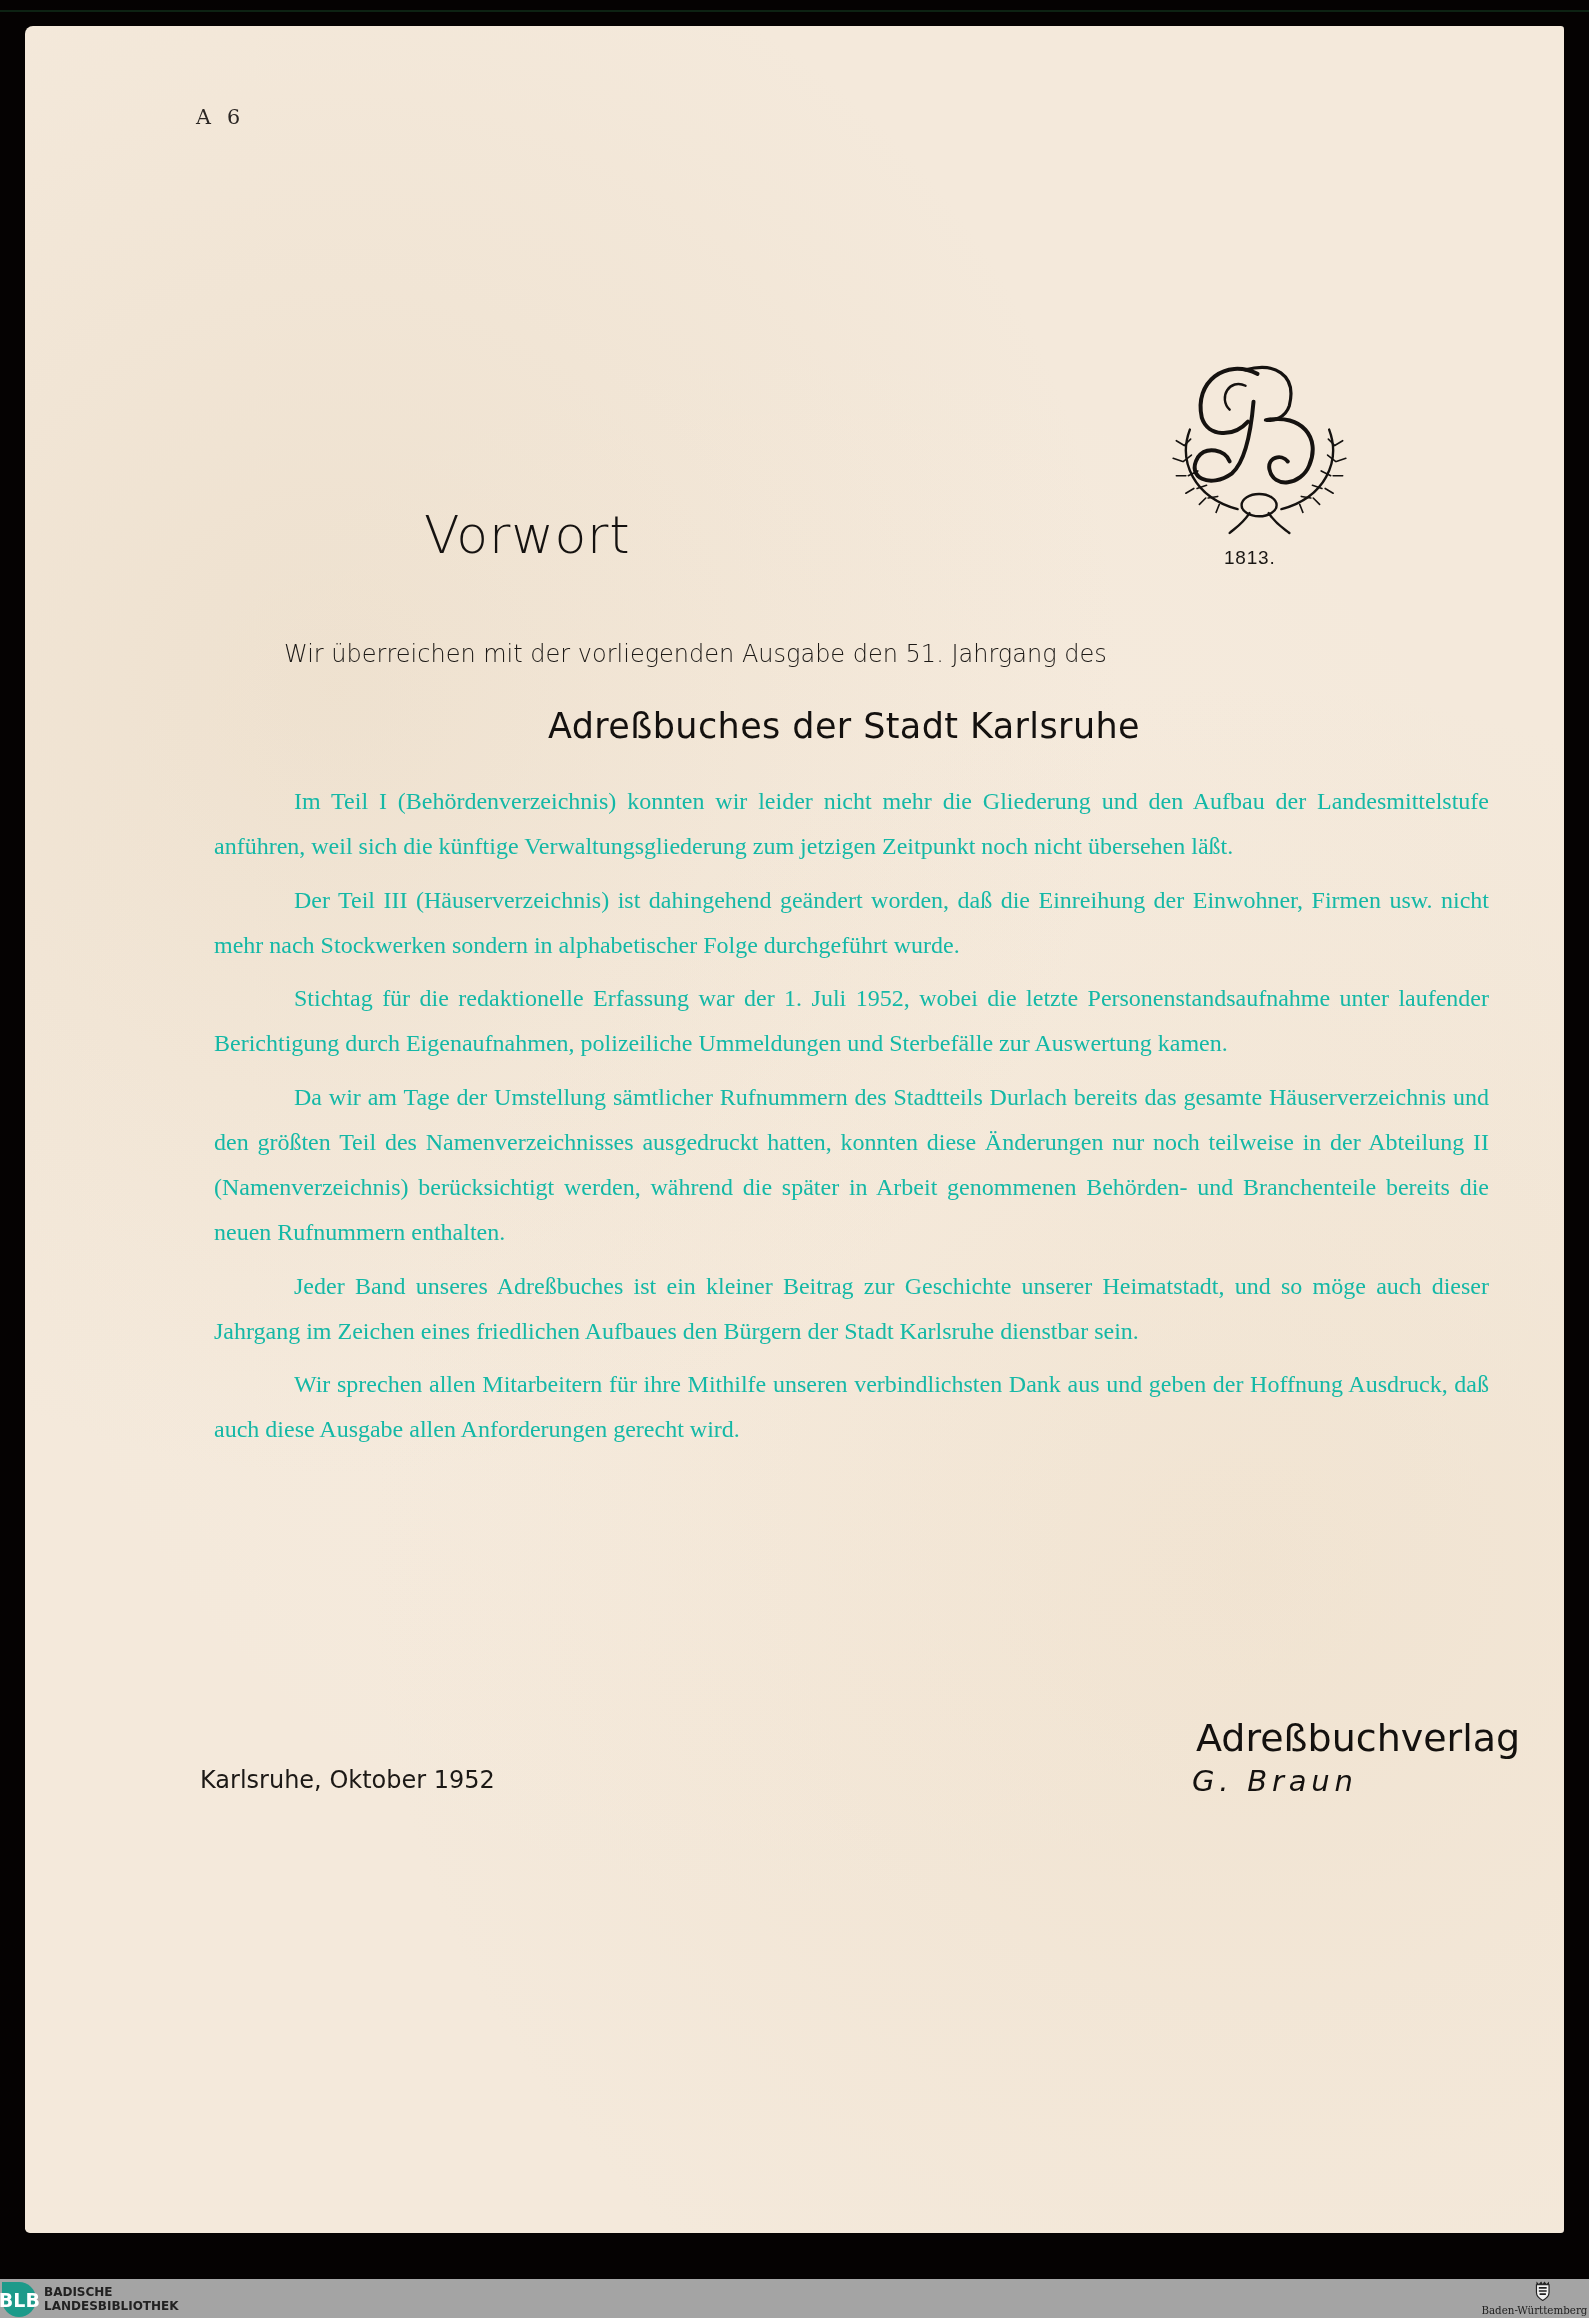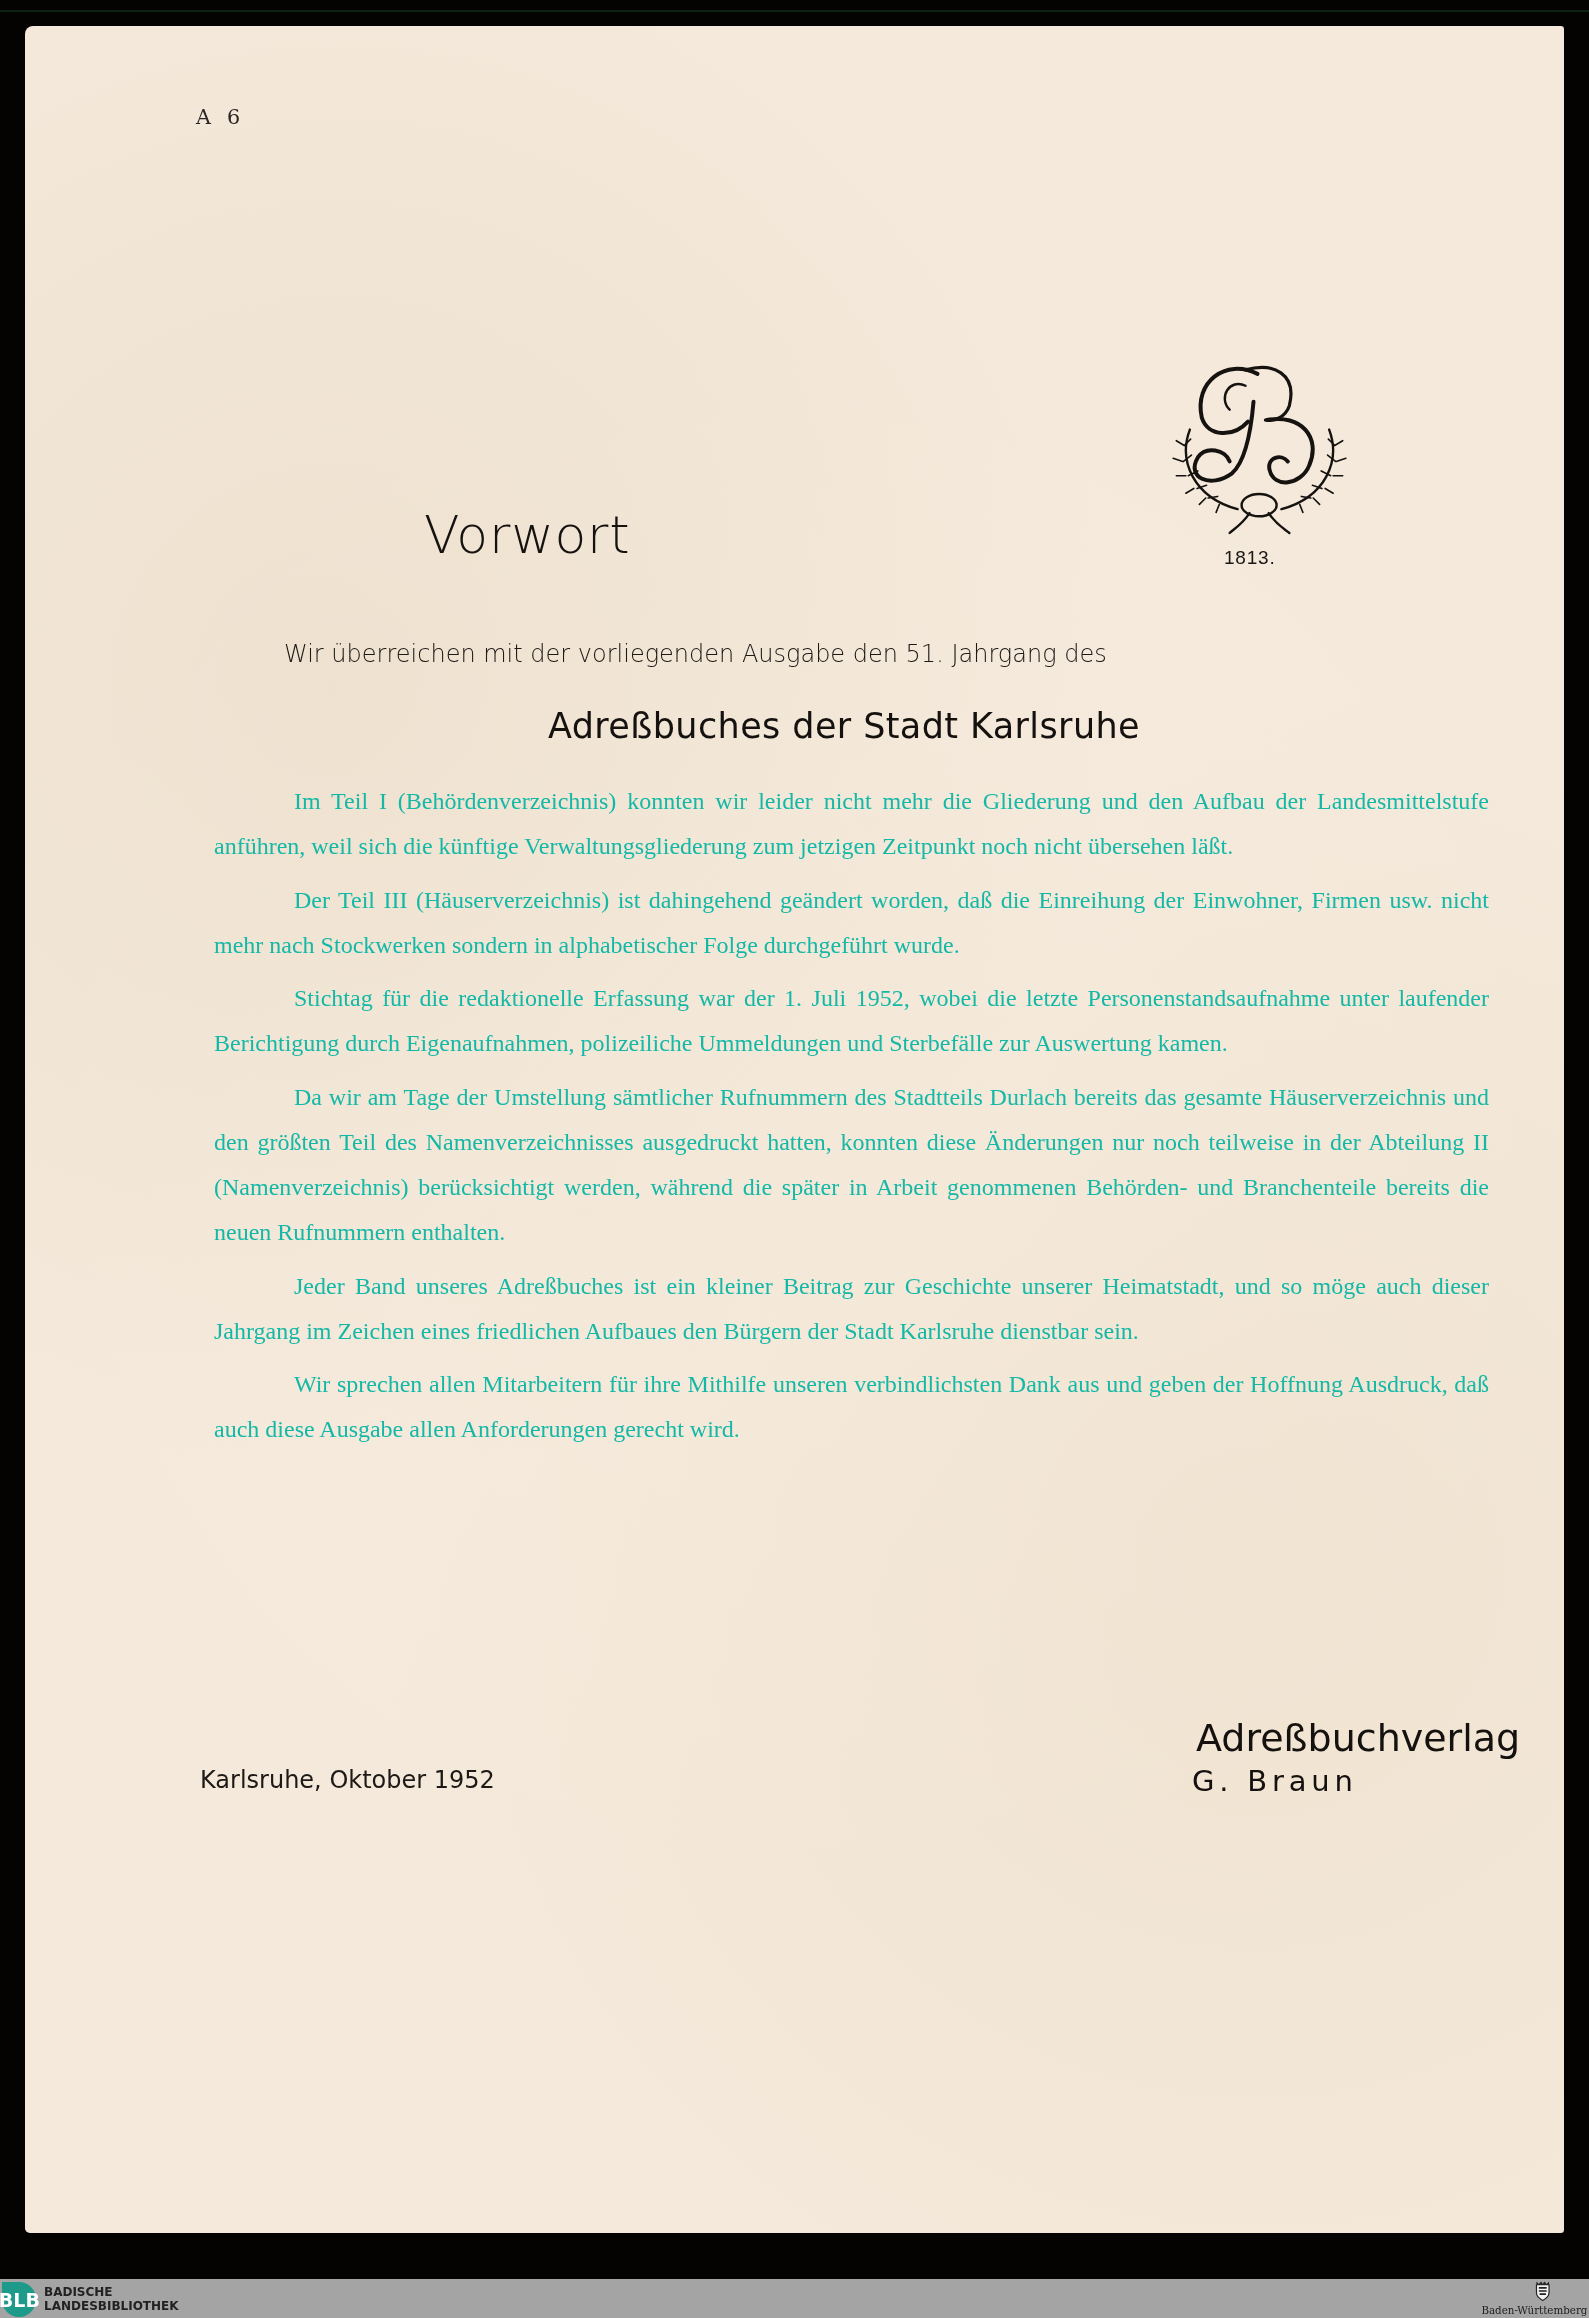--- a/index.html
+++ b/index.html
@@ -58,21 +58,21 @@
   .signature-date {
     position: absolute; left: 200px; top: 1766px;
     font-size: 24px; color: #1c1916;
   }
   .signature-publisher {
     position: absolute; left: 1196px; top: 1716px;
     font-size: 38px; color: #14110f;
   }
   .signature-name {
     position: absolute; left: 1192px; top: 1764px;
-    font-size: 29px; color: #14110f; letter-spacing: 4.8px;
+    font-size: 29px; color: #14110f; letter-spacing: 4.8px; font-style: italic;
   }
   .footer {
     position: absolute; left: 0; top: 2279px; width: 1589px; height: 40px;
     background: #a4a4a4;
   }
   .blb-badge {
     position: absolute; left: 2.4px; top: 2282px; width: 34px; height: 35px;
     background: #1d9a8a; border-radius: 0 17.5px 17.5px 17.5px;
     color: #fff; font-weight: bold; font-size: 19px;
     display: flex; align-items: center; justify-content: center;

